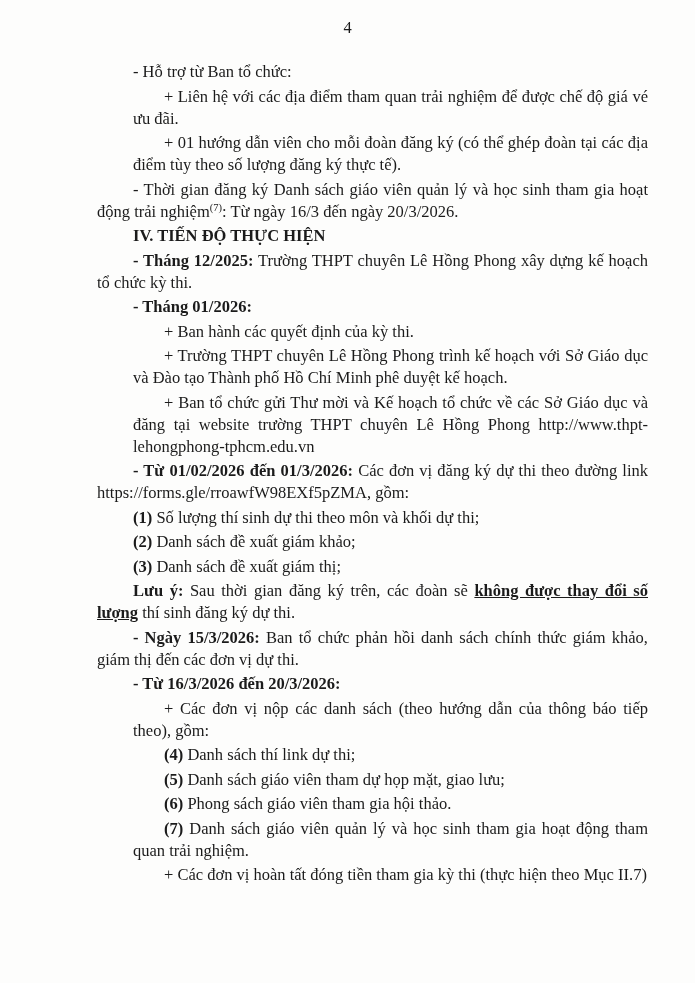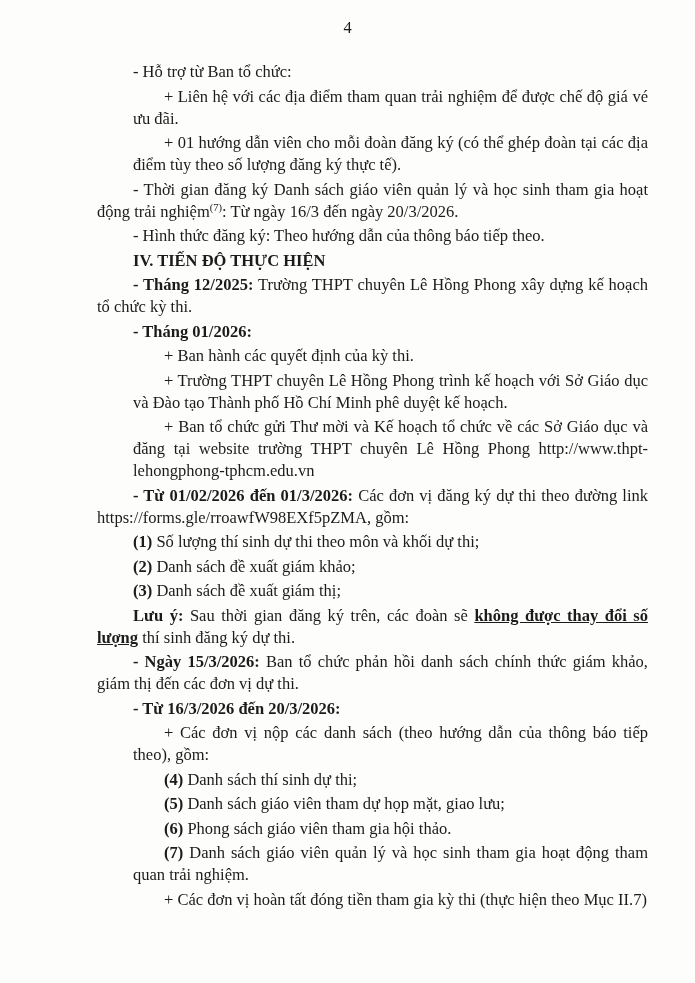--- a/index.html
+++ b/index.html
@@ -55,34 +55,33 @@
 </head>
 <body>
 
 <div class="page">
   <div class="pageno">4</div>
   <main class="content">
       <p class="para dash"><span>- Hỗ trợ từ Ban tổ chức:</span></p>
       <p class="para plus"><span>+ Liên hệ với các địa điểm tham quan trải nghiệm để được chế độ giá vé ưu đãi.</span></p>
       <p class="para plus"><span>+ 01 hướng dẫn viên cho mỗi đoàn đăng ký (có thể ghép đoàn tại các địa điểm tùy theo số lượng đăng ký thực tế).</span></p>
       <p class="para dash"><span>- Thời gian đăng ký Danh sách giáo viên quản lý và học sinh tham gia hoạt động trải nghiệm</span><span class="sup">(7)</span><span>: Từ ngày 16/3 đến ngày 20/3/2026.</span></p>
-      <p class="para dash"><span>- Hình thức đăng ký: Theo hướng dẫn của thông báo tiếp theo.</span></p>
       <p class="para dash"><span class="b">IV. TIẾN ĐỘ THỰC HIỆN</span></p>
       <p class="para dash"><span class="b">- Tháng 12/2025:</span><span> Trường THPT chuyên Lê Hồng Phong xây dựng kế hoạch tổ chức kỳ thi.</span></p>
       <p class="para dash"><span class="b">- Tháng 01/2026:</span></p>
       <p class="para plus"><span>+ Ban hành các quyết định của kỳ thi.</span></p>
       <p class="para plus"><span>+ Trường THPT chuyên Lê Hồng Phong trình kế hoạch với Sở Giáo dục và Đào tạo Thành phố Hồ Chí Minh phê duyệt kế hoạch.</span></p>
       <p class="para plus"><span>+ Ban tổ chức gửi Thư mời và Kế hoạch tổ chức về các Sở Giáo dục và đăng tại website trường THPT chuyên Lê Hồng Phong http://www.thpt-lehongphong-tphcm.edu.vn</span></p>
       <p class="para dash"><span class="b">- Từ 01/02/2026 đến 01/3/2026:</span><span> Các đơn vị đăng ký dự thi theo đường link https://forms.gle/rroawfW98EXf5pZMA, gồm:</span></p>
       <p class="para dash"><span class="b">(1)</span><span> Số lượng thí sinh dự thi theo môn và khối dự thi;</span></p>
       <p class="para dash"><span class="b">(2)</span><span> Danh sách đề xuất giám khảo;</span></p>
       <p class="para dash"><span class="b">(3)</span><span> Danh sách đề xuất giám thị;</span></p>
       <p class="para dash"><span class="b i">Lưu ý:</span><span class="i"> Sau thời gian đăng ký trên, các đoàn sẽ </span><span class="b i u">không được thay đổi số lượng</span><span class="i"> thí sinh đăng ký dự thi.</span></p>
       <p class="para dash"><span class="b">- Ngày 15/3/2026:</span><span> Ban tổ chức phản hồi danh sách chính thức giám khảo, giám thị đến các đơn vị dự thi.</span></p>
       <p class="para dash"><span class="b">- Từ 16/3/2026 đến 20/3/2026:</span></p>
       <p class="para plus"><span>+ Các đơn vị nộp các danh sách </span><span class="i">(theo hướng dẫn của thông báo tiếp theo),</span><span> gồm:</span></p>
-      <p class="para plus"><span class="b">(4)</span><span> Danh sách thí sinh dự thi;</span></p>
+      <p class="para plus"><span class="b">(4)</span><span> Danh sách thí link dự thi;</span></p>
       <p class="para plus"><span class="b">(5)</span><span> Danh sách giáo viên tham dự họp mặt, giao lưu;</span></p>
       <p class="para plus"><span class="b">(6)</span><span> Phong sách giáo viên tham gia hội thảo.</span></p>
       <p class="para plus"><span class="b">(7)</span><span> Danh sách giáo viên quản lý và học sinh tham gia hoạt động tham quan trải nghiệm.</span></p>
       <p class="para plus"><span>+ Các đơn vị hoàn tất đóng tiền tham gia kỳ thi </span><span class="i">(thực hiện theo Mục II.7)</span></p>
     </main>
 </div>
 
 </body></html>

